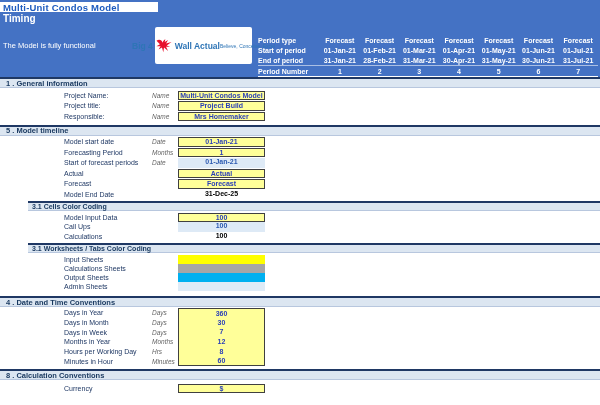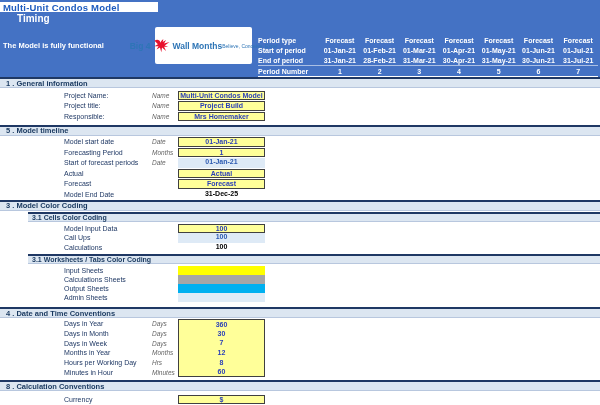--- a/index.html
+++ b/index.html
@@ -4,23 +4,23 @@
 <style>
   * { box-sizing: border-box; margin: 0; padding: 0; }
   html,body { width:600px; height:405px; overflow:hidden; background:#fff;
               font-family:"Liberation Sans", sans-serif; }
 
   
   .top-band { position:relative; width:600px; height:77px; background:#4472C4; }
   .title-cell { position:absolute; top:2px; left:0; width:158px; height:10px;
                 background:#fff; display:flex; align-items:center; padding-left:3px; }
   .title-cell span { font-size:9.5px; font-weight:bold; color:#1D5BBF; letter-spacing:.2px; white-space:nowrap; }
-  .timing-label { position:absolute; top:13px; left:17px; color:#fff; font-weight:bold; font-size:10px;text-align:right; }
+  .timing-label { position:absolute; top:13px; left:3px; color:#fff; font-weight:bold; font-size:10px;text-align:right; }
   .status-block { position:absolute; top:40px; left:3px; }
-  .status-block div { color:#fff; font-weight:bold; font-size:7.5px; line-height:11px; white-space:nowrap;text-align:right; }
+  .status-block div { color:#fff; font-weight:normal; font-size:7.5px; line-height:11px; white-space:nowrap;text-align:right; }
 
   .logo-box { position:absolute; left:155px; top:27px; width:97px; height:37px;
               background:#fff; border-radius:2px; display:flex; flex-direction:row;
               align-items:center; justify-content:center; }
   .logo-row { display:flex; align-items:center; gap:2px; }
   .logo-row .brand { color:#2E75B6; font-weight:bold; font-size:8.5px; white-space:nowrap; }
   .logo-row svg { width:18px; height:15px; display:block; }
   .logo-tagline { color:#2E75B6; font-size:5px; margin-top:1px; white-space:nowrap; }
 
   .periods { position:absolute; left:258px; top:35px; width:340px; }
@@ -65,21 +65,21 @@
   </div>
 
   <div class="logo-box">
     <div class="logo-row">
       <span class="brand">Big 4</span>
       <span>
         <svg viewBox="0 0 26 22" xmlns="http://www.w3.org/2000/svg">
           <path fill="#E8112D" d="M2 4 C6 1 10 3 11 7 C12 4 13 3 15 2 L14 6 L19 3 L16 8 L24 6 L17 11 L22 13 L16 13 L19 19 L13 14 L12 21 L10 14 L5 17 L8 12 L2 12 L7 9 Z"></path>
         </svg>
       </span>
-      <span class="brand">Wall Months</span>
+      <span class="brand">Wall Actual</span>
     </div>
     <div class="logo-tagline">Believe, Conceive, Excel</div>
   </div>
 
   <div class="periods">
     <div class="p-row">
       <div class="p-label">Period type</div>
       <div class="p-val">Forecast</div>
       <div class="p-val">Forecast</div>
       <div class="p-val">Forecast</div>
@@ -168,21 +168,20 @@
     <div class="row-label">Forecast</div>
     <div class="row-unit"></div>
     <div class="row-value v-input">Forecast</div>
   </div>
   <div class="row">
     <div class="row-label">Model End Date</div>
     <div class="row-unit"></div>
     <div class="row-value v-calc">31-Dec-25</div>
   </div>
 
-  <div class="section-band">3 . Model Color Coding</div>
   <div class="gap1"></div>
   <div class="sub-band">3.1 Cells Color Coding</div>
   <div class="gap2"></div>
   <div class="row" style="height:9.5px">
     <div class="row-label">Model Input Data</div>
     <div class="row-unit"></div>
     <div class="row-value v-input">100</div>
   </div>
   <div class="row" style="height:9.5px">
     <div class="row-label">Call Ups</div>

